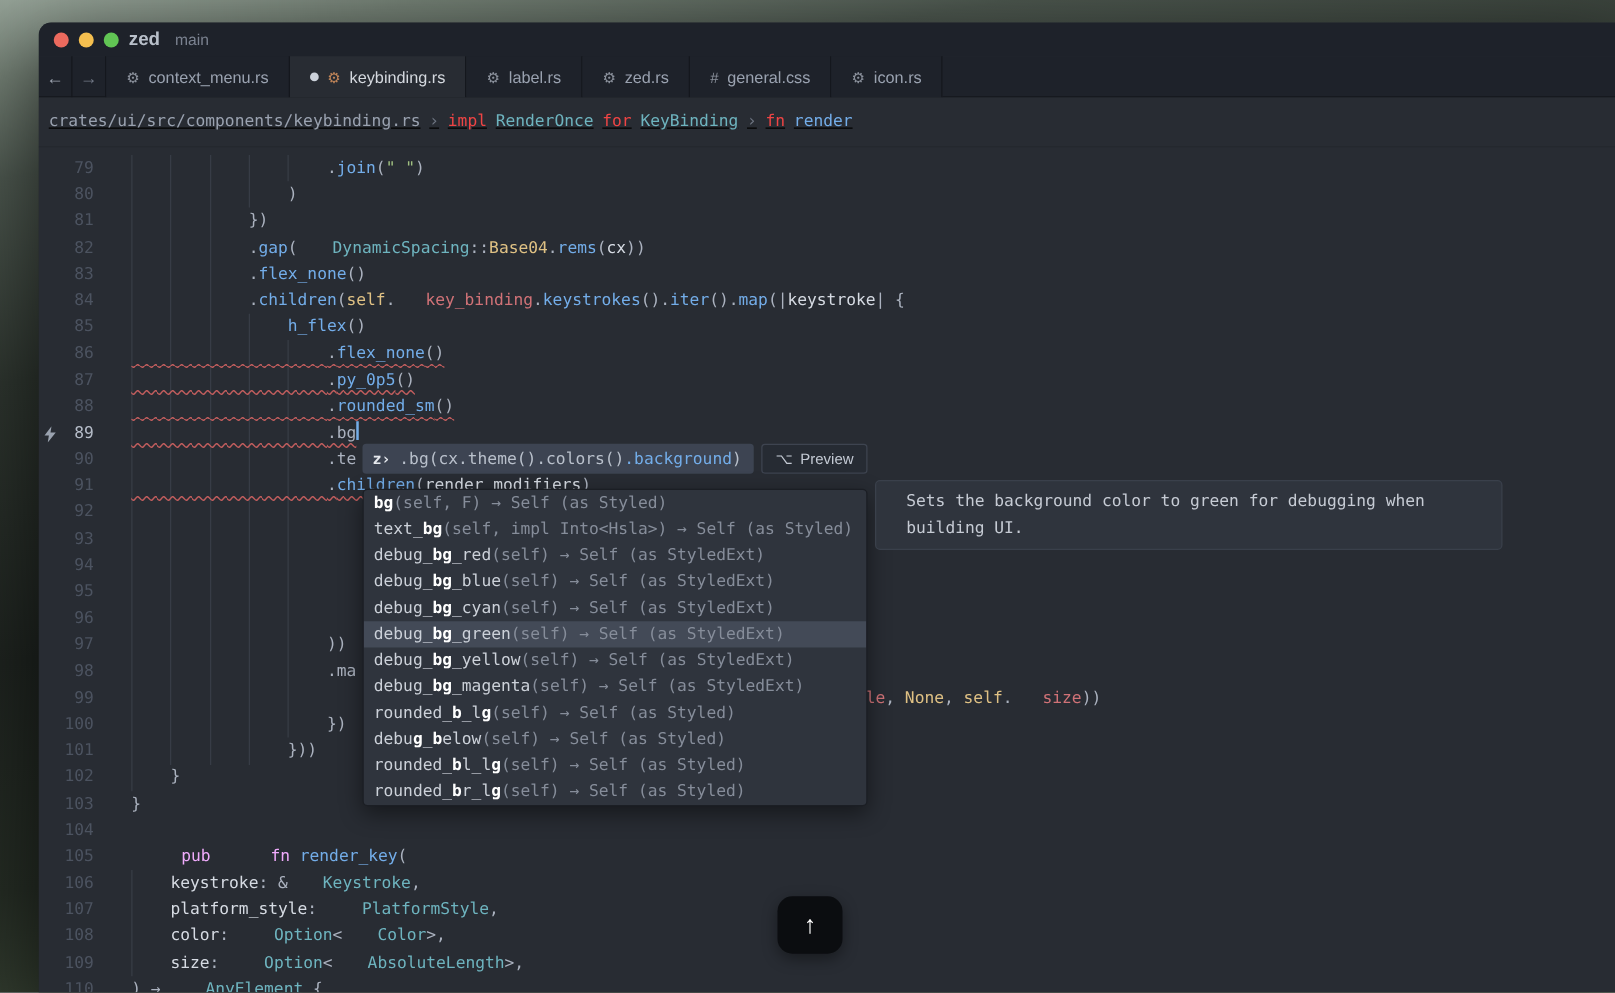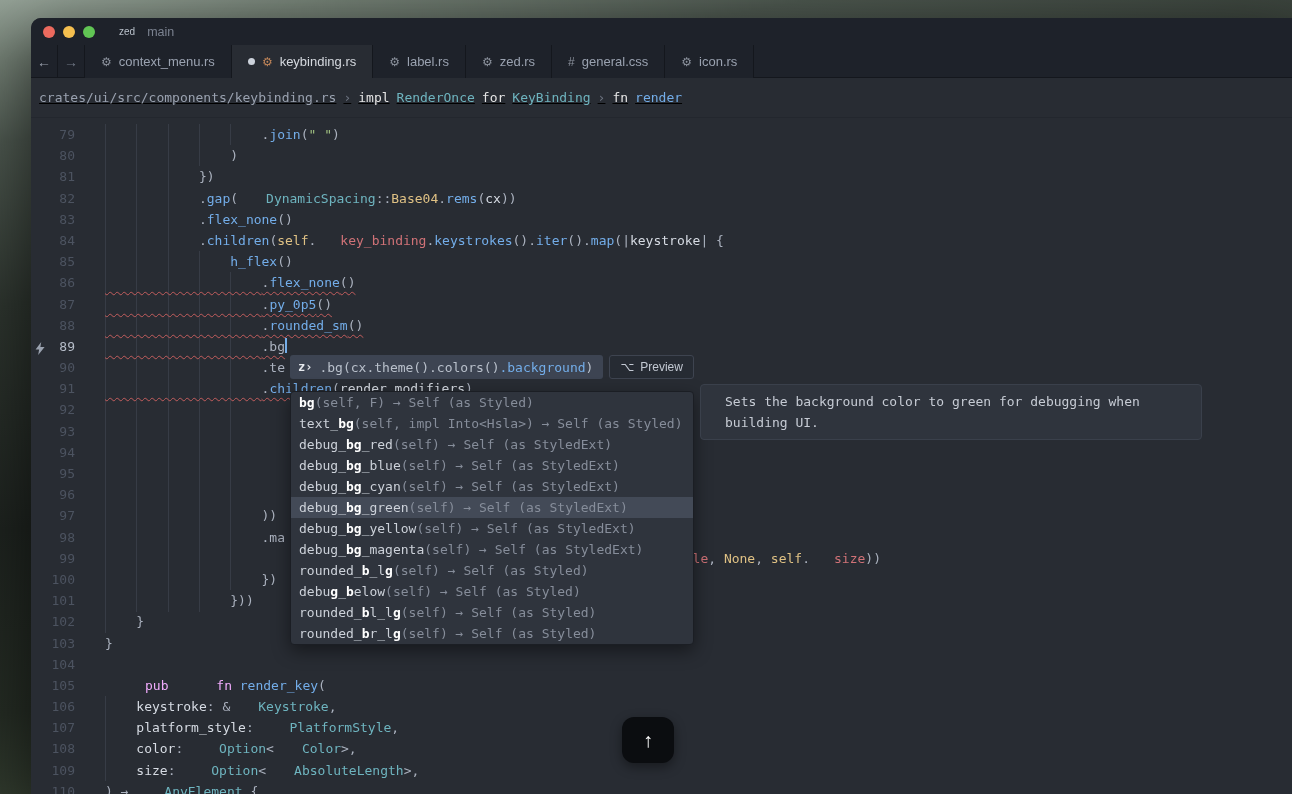--- a/index.html
+++ b/index.html
@@ -14,38 +14,38 @@
     position: absolute; left: 31px; top: 18px; width: 1261px; height: 776px;
     background: #282c33; border-top-left-radius: 10px; overflow: hidden;
     display: flex; flex-direction: column;
     box-shadow: 0 20px 60px rgba(0,0,0,.55);
   }
 
   
   .titlebar { height: 27px; flex: none; background: #1e222a; display: flex; align-items: center; padding-left: 12px; }
   .light { width: 12px; height: 12px; border-radius: 50%; margin-right: 8px; flex: none; }
   .light.red { background: #ec6a5e; } .light.yellow { background: #f5bf4f; } .light.green { background: #61c554; }
-  .title-app { margin-left: 16px; font-size: 10px; font-weight: 400; color: #b9c0ca; }
+  .title-app { font-size: 15px; font-weight: 700; color: #b9c0ca; }
   .title-branch { margin-left: 12px; font-size: 12.5px; color: #7b8290; }
 
   
   .tabbar { height: 33px; flex: none; background: #1e222a; display: flex; align-items: stretch; box-shadow: inset 0 -1px 0 #14171d; }
   .navbtn { width: 27px; display: flex; align-items: center; justify-content: center; color: #9aa1ad; font-size: 14px; border-right: 1px solid #14171d; }
   .navbtn.fwd { color: #707785; }
   .tabs { display: flex; align-items: stretch; flex: 1; }
   .tab { display: flex; align-items: center; gap: 7px; padding: 0 16px; font-size: 13px; color: #9aa2b0; border-right: 1px solid #14171d; background: #1e222a; white-space: nowrap; }
   .tab.active { background: #282c33; color: #d5d9df; }
   .tab-dot { width: 7px; height: 7px; border-radius: 50%; background: #ccd2db; flex: none; }
   .tab-icon { font-size: 12px; color: #8b919c; }
   .tab.active .tab-icon { color: #c08559; }
 
   
   .breadcrumbbar { height: 40px; flex: none; background: #282c33; display: flex; align-items: center; padding: 0 8px; border-bottom: 1px solid #23272e; text-decoration: underline; }
   .breadcrumb { display: flex; align-items: center; gap: 7px; font-family: "DejaVu Sans Mono", monospace; font-size: 13px; }
-  .bc-path { color: #9aa2b0; } .bc-sep { color: #6e7582; } .bc-k { color: #e5e5e5; } .bc-t { color: #6eb4bf; } .bc-f { color: #73ade9; }
+  .bc-path { color: #9aa2b0; } .bc-sep { color: #6e7582; } .bc-k { color: #ef4444; } .bc-t { color: #6eb4bf; } .bc-f { color: #73ade9; }
 
   
   .editor { flex: 1; position: relative; background: #282c33; font-family: "DejaVu Sans Mono", monospace; font-size: 13px; overflow: hidden; }
   .guides { position: absolute; inset: 0; }
   .guide { position: absolute; width: 1px; background: #373c46; }
   .code-lines { position: absolute; inset: 0; padding-top: 6px; }
   .code-line { position: relative; height: 21.2px; line-height: 21.2px; white-space: pre; padding-left: 74px; color: #abb2bf; }
   .lnum { position: absolute; left: 0; top: 0; width: 44px; text-align: right; color: #4c5360; }
   .lnum.active { color: #b6bdc9; }
   .bolt { position: absolute; left: 3px; top: 4px; }

